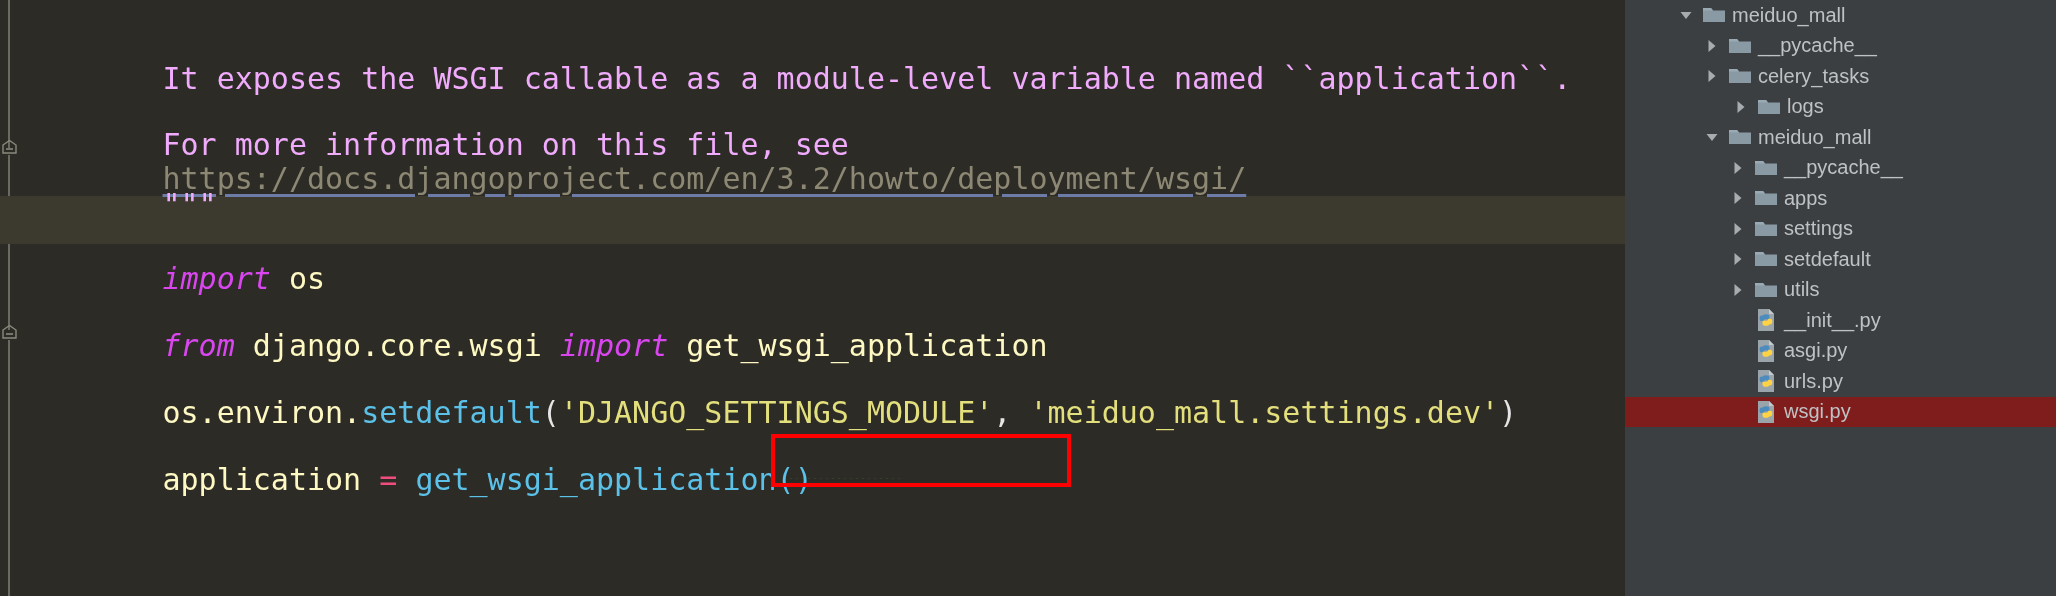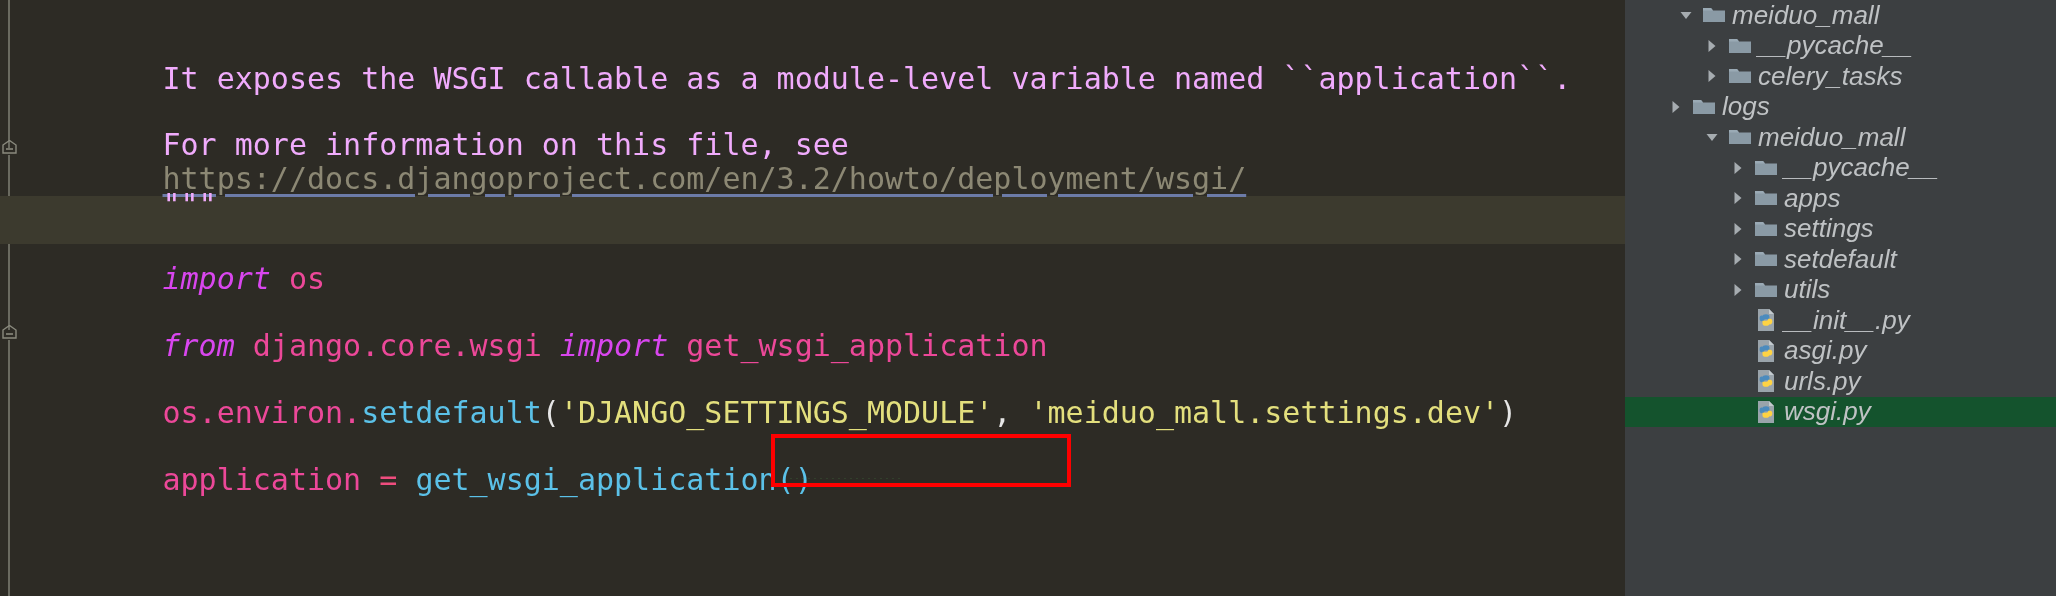--- a/index.html
+++ b/index.html
@@ -67,21 +67,21 @@
     left: 0;
     width: 1625px;
     height: 48px;
     background: #3c3a2e;
   }
 
   
   .tok-doc      { color: #f0abfc; }
   .tok-link     { color: #8c8874; text-decoration: underline; text-decoration-color: #6c7ba8; text-underline-offset: 5px; }
   .tok-kw       { color: #d946ef; font-style: italic; }
-  .tok-plain    { color: #ec4899; }
+  .tok-plain    { color: #fef9c3; }
   .tok-fn       { color: #5bc1e8; }
   .tok-str      { color: #e3df7d; }
   .tok-op       { color: #ee4d7e; }
   .tok-punct    { color: #e6e6e6; }
 
   
   #red-box {
     position: absolute;
     border: 4px solid #fe0000;
     box-sizing: border-box;
@@ -102,27 +102,26 @@
     height: 596px;
     background: #3c3f41;
     overflow: hidden;
   }
   .tree-row {
     position: relative;
     height: 30.5px;
     display: flex;
     align-items: center;
     font-family: "Liberation Sans", sans-serif;
-    font-size: 26px;
+    font-size: 20px;
     color: #bfc2c4;
     white-space: nowrap;
-    font-style: italic;
   }
   .tree-row.selected {
-    background: #14532d;
+    background: #7f1d1d;
     text-align: right;
   }
   .tw-arrow {
     width: 26px;
     flex: 0 0 26px;
     display: flex;
     align-items: center;
     justify-content: center;
   }
   .tw-arrow svg { display: block; }
@@ -254,21 +253,21 @@
             </svg>
           </span>
           <span class="tw-icon">
             <svg width="24" height="20" viewBox="0 0 24 20">
               <path d="M1 3 L9 3 L11 5.5 L23 5.5 L23 17 L1 17 Z" fill="#8a9aa5"></path>
               <path d="M1 3 L9 3 L11 5.5 L1 5.5 Z" fill="#9aaab5"></path>
             </svg>
           </span>
           <span class="tw-label">celery_tasks</span>
         </div>
-        <div class="tree-row" style="padding-left: 38px;">
+        <div class="tree-row" style="padding-left: 103px;">
           <span class="tw-arrow">
             <svg width="16" height="16" viewBox="0 0 16 16">
               <path d="M4.5 2 L11.5 8 L4.5 14 Z" fill="#a6acb0"></path>
             </svg>
           </span>
           <span class="tw-icon">
             <svg width="24" height="20" viewBox="0 0 24 20">
               <path d="M1 3 L9 3 L11 5.5 L23 5.5 L23 17 L1 17 Z" fill="#8a9aa5"></path>
               <path d="M1 3 L9 3 L11 5.5 L1 5.5 Z" fill="#9aaab5"></path>
             </svg>

